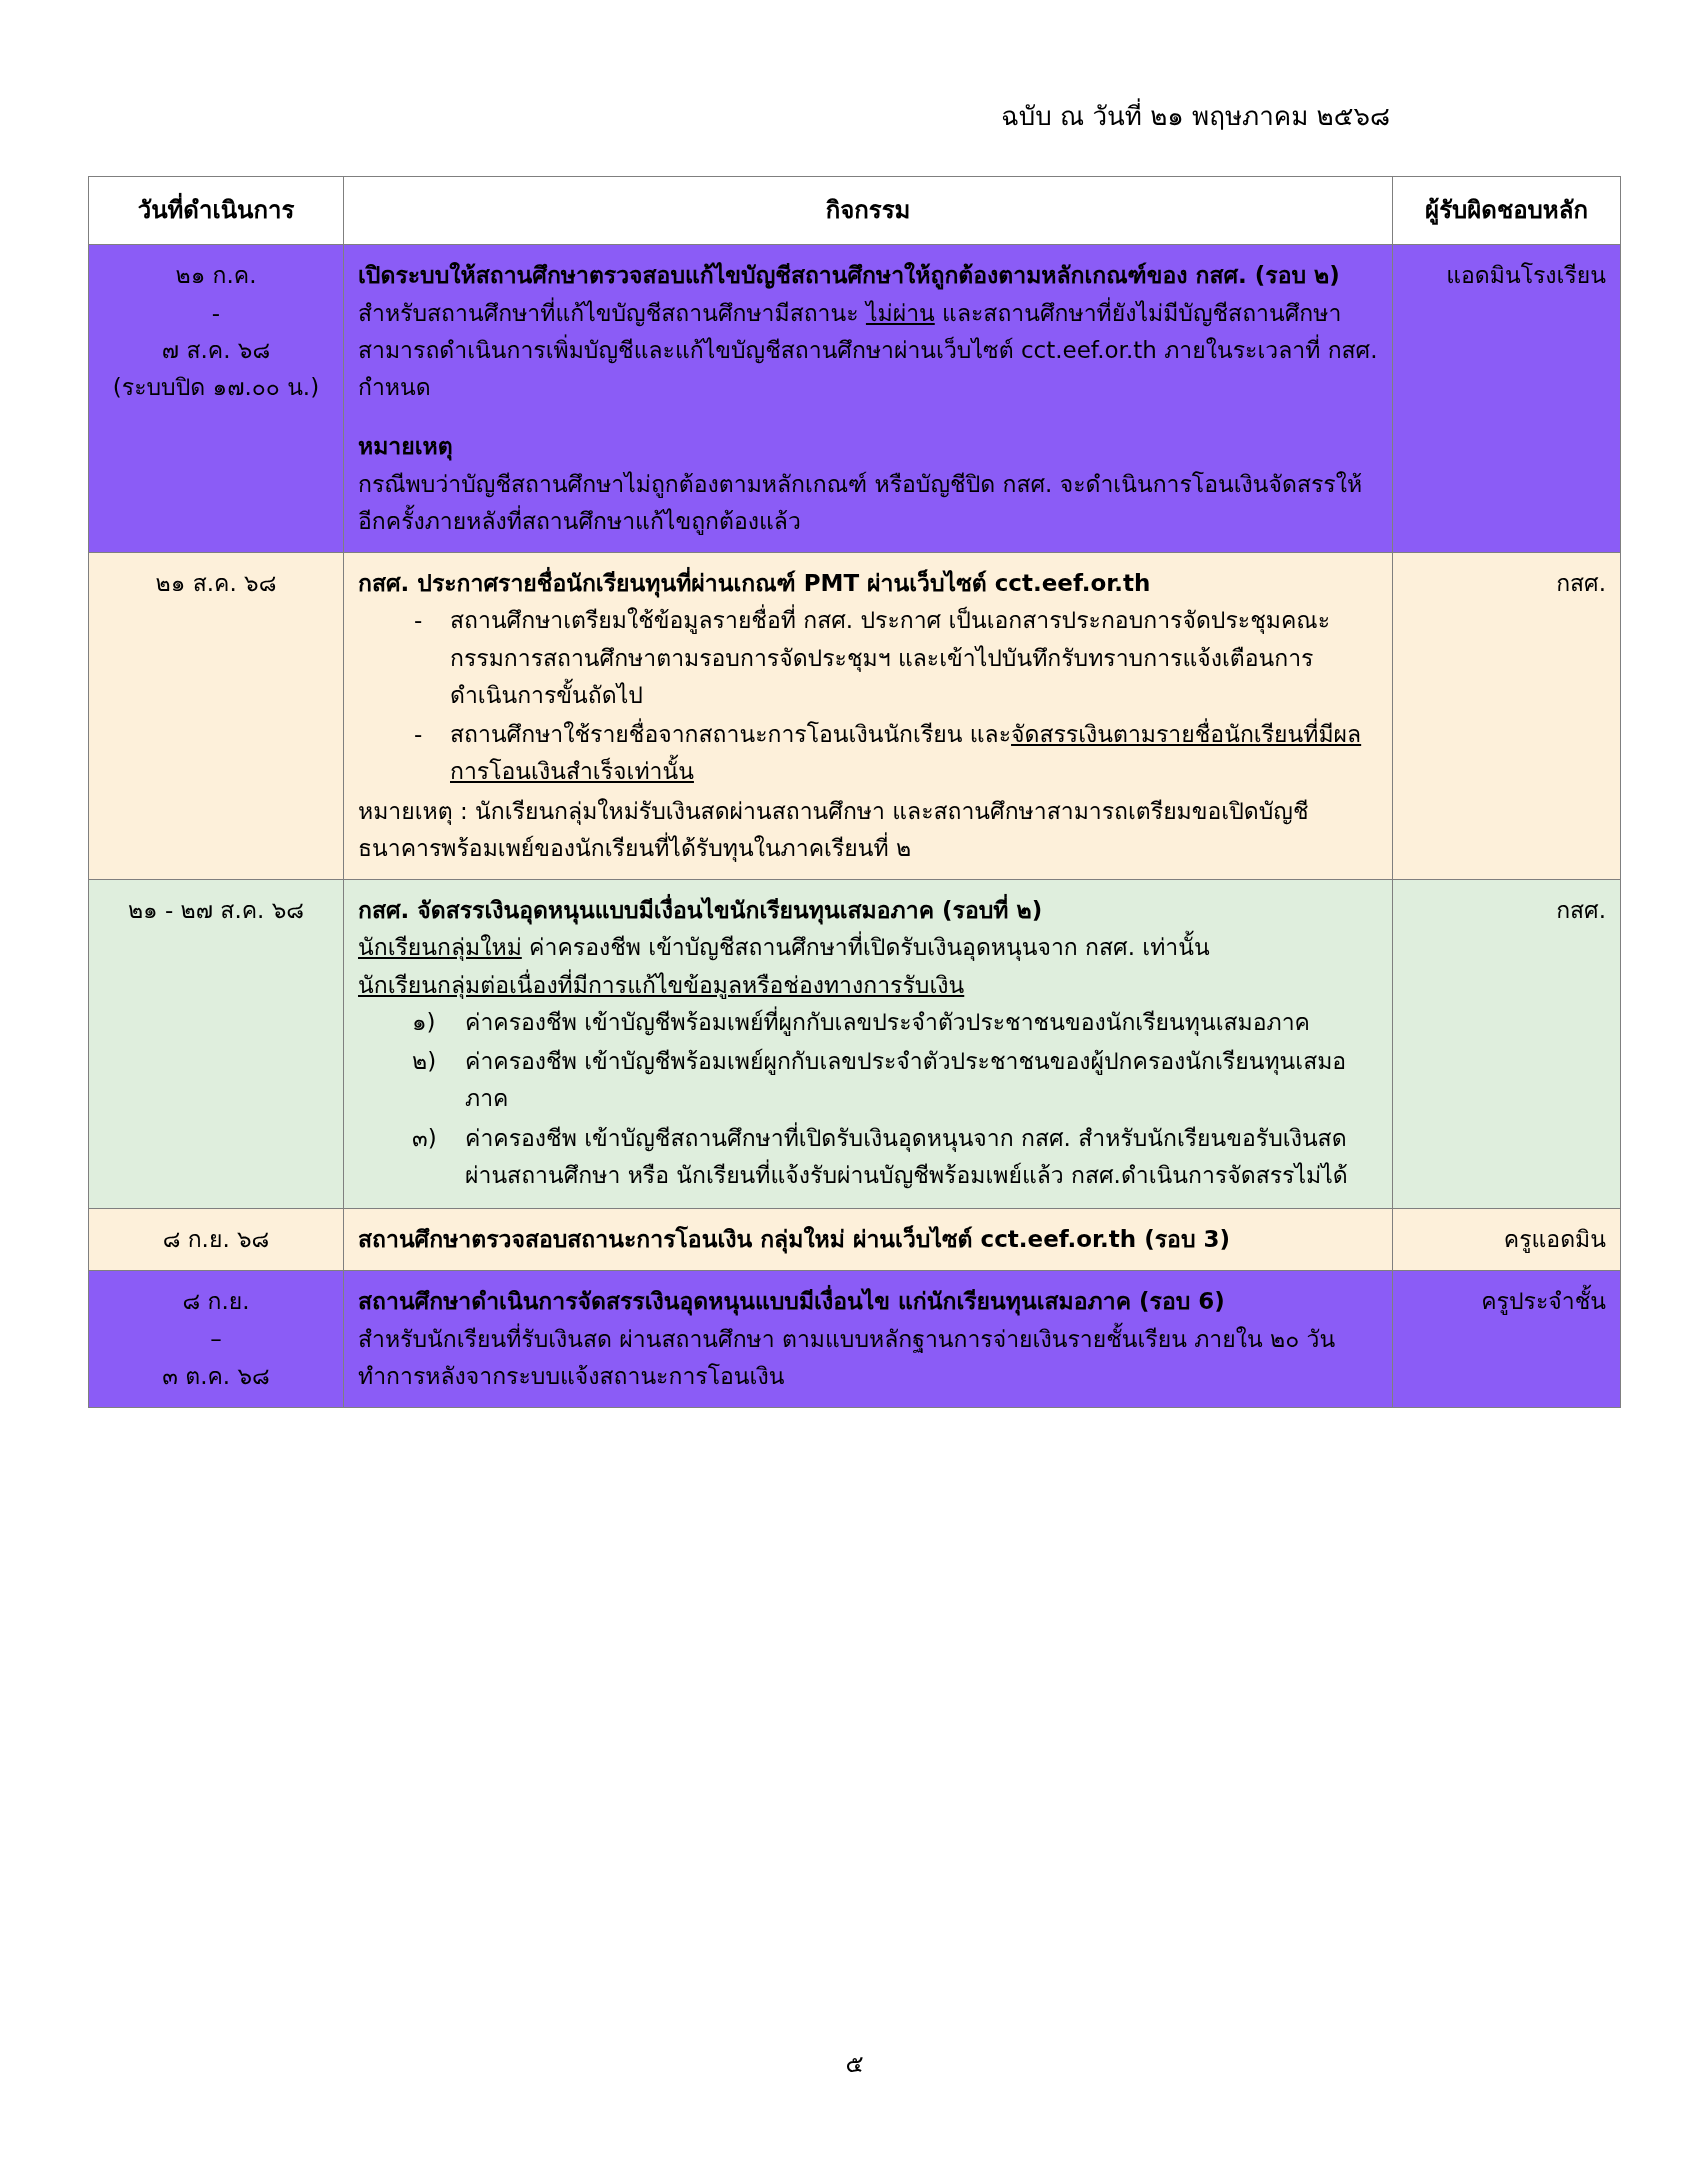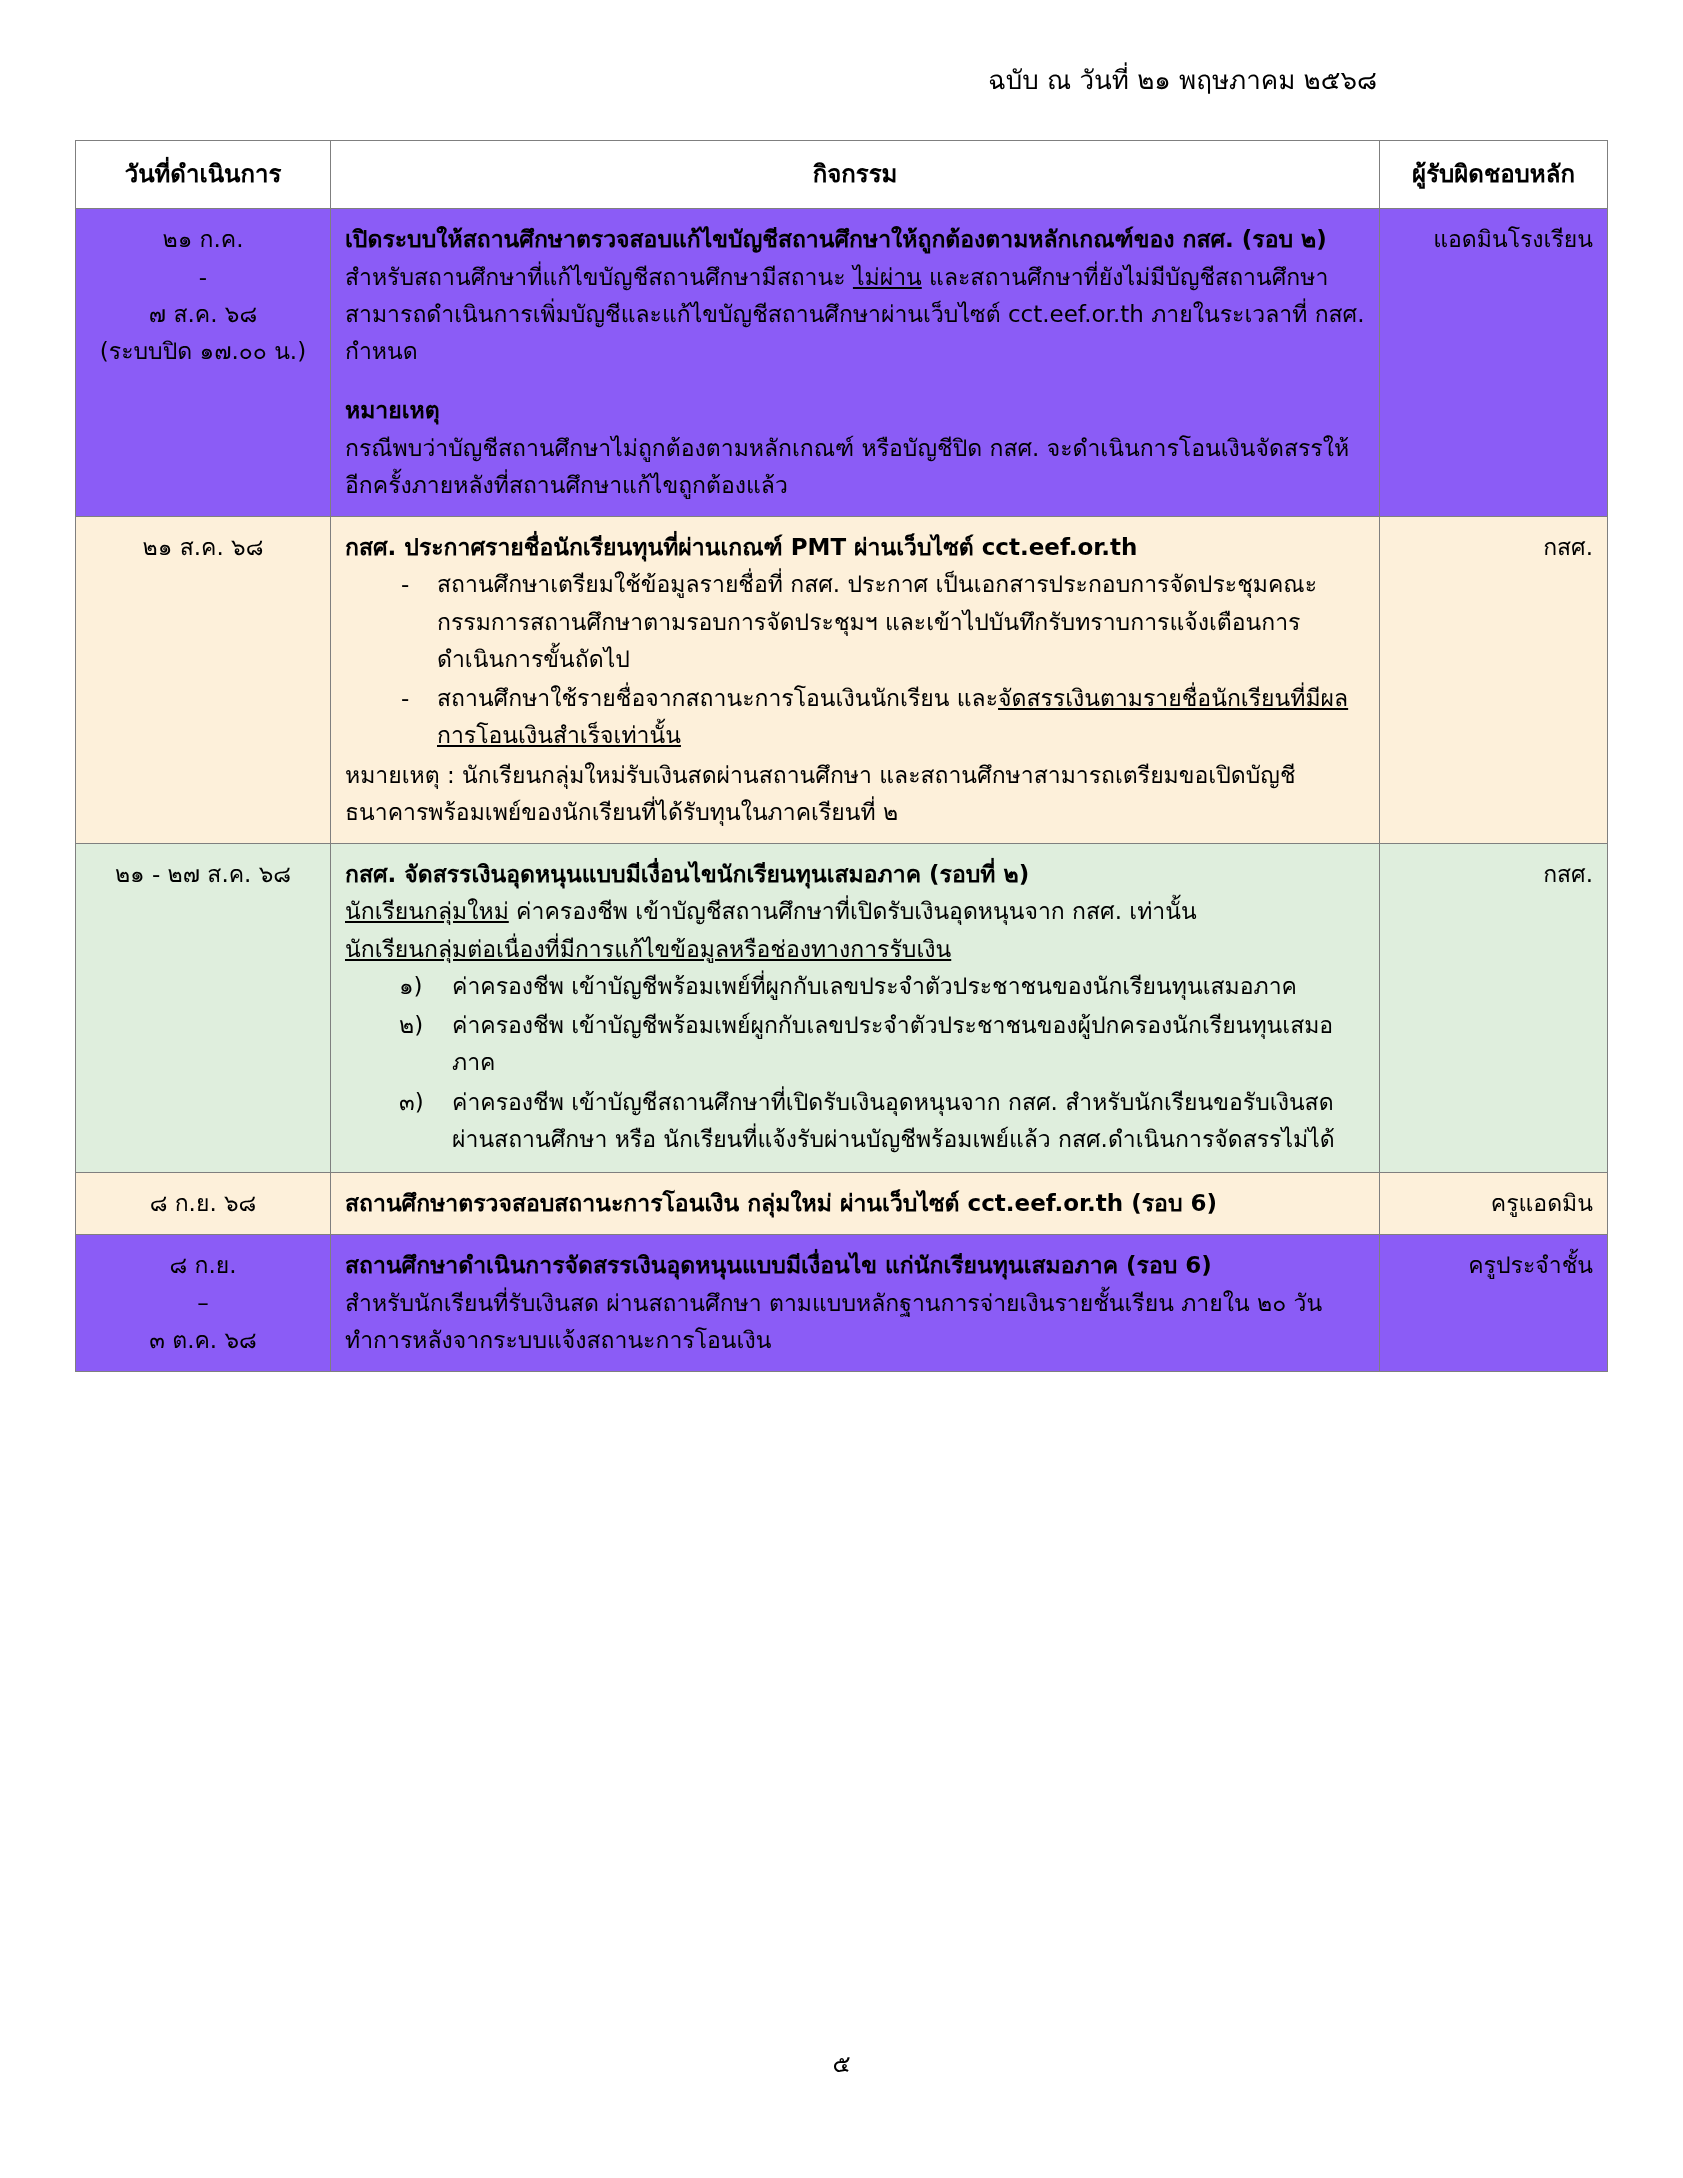--- a/index.html
+++ b/index.html
@@ -11,22 +11,23 @@
     width: 1683px;
     min-height: 2178px;
     font-family: "DejaVu Sans", "Liberation Sans", sans-serif;
     color: #000000;
     position: relative;
   }
   .page {
     width: 1458px;
     min-height: 2178px;
     box-sizing: border-box;
-    padding: 62px 75px 40px 75px;
-    position: relative;
+    padding: 98px 75px 40px 75px;
+    position: relative;
+    margin-left: 13px;
   }
   .doc-header {
     text-align: right;
     font-size: 26px;
     line-height: 1.4;
     margin-bottom: 42px;
     padding-right: 6px;
   }
   table.schedule {
     border-collapse: collapse;
@@ -189,21 +190,21 @@
           </ol>
         </td>
         <td class="resp-cell">กสศ.</td>
       </tr>
 
       <tr class="row-cream">
         <td class="date-cell">
           <p class="line">๘ ก.ย. ๖๘</p>
         </td>
         <td class="act-cell">
-          <p class="line bold">สถานศึกษาตรวจสอบสถานะการโอนเงิน กลุ่มใหม่ ผ่านเว็บไซต์ cct.eef.or.th (รอบ 6)</p>
+          <p class="line bold">สถานศึกษาตรวจสอบสถานะการโอนเงิน กลุ่มใหม่ ผ่านเว็บไซต์ cct.eef.or.th (รอบ 3)</p>
         </td>
         <td class="resp-cell">ครูแอดมิน</td>
       </tr>
 
       <tr class="row-white">
         <td class="date-cell">
           <p class="line">๘ ก.ย.</p>
           <p class="line">–</p>
           <p class="line">๓ ต.ค. ๖๘</p>
         </td>

